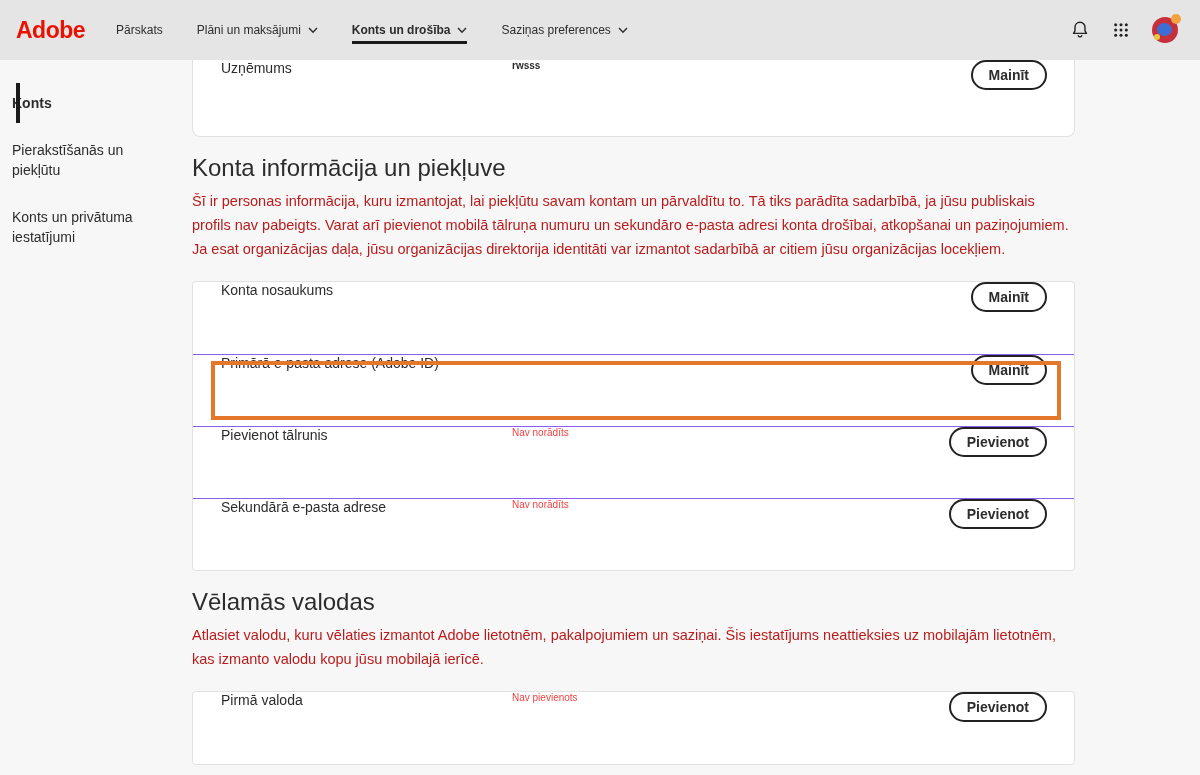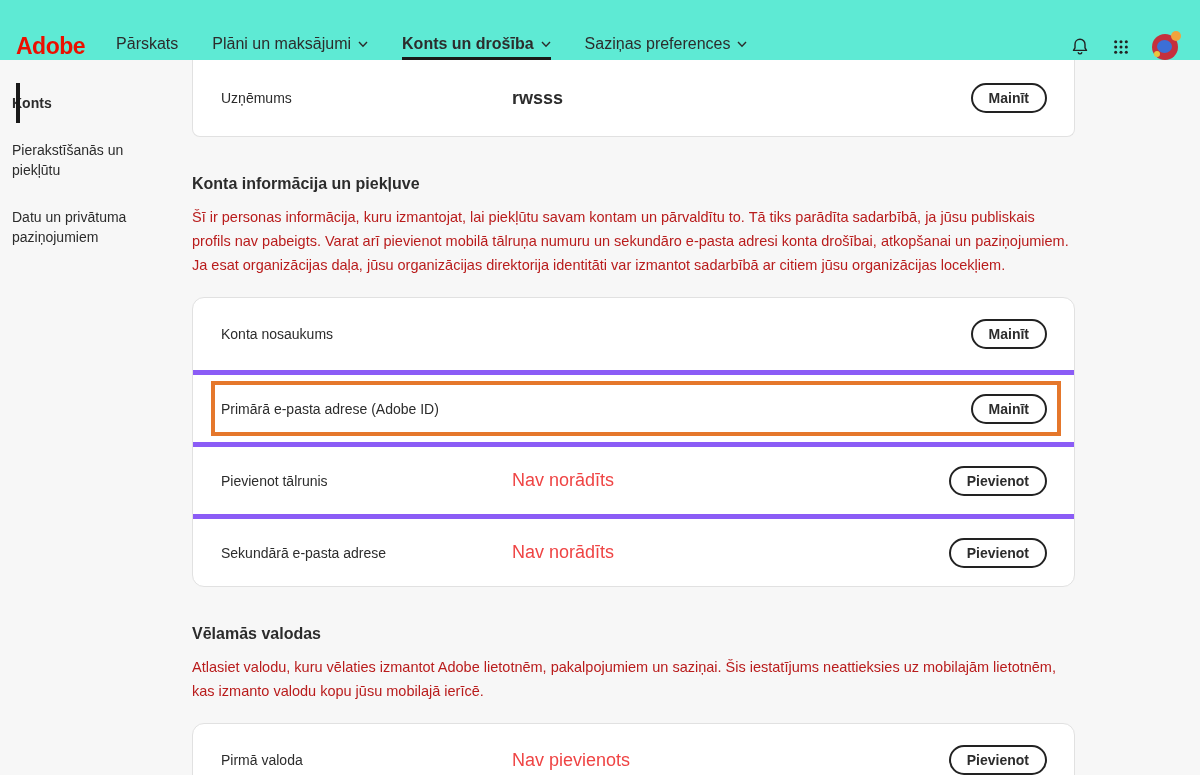--- a/index.html
+++ b/index.html
@@ -1,25 +1,25 @@
 <!DOCTYPE html>
 <html><head>
 <meta charset="utf-8">
 <style>
   * { margin:0; padding:0; box-sizing:border-box; }
   html,body { width:1200px; height:775px; overflow:hidden;
     font-family:"Liberation Sans", sans-serif; color:#2c2c2c; background:#f7f7f7; }
 
   
-  .header { height:60px; background:#5eead4; display:flex; align-items:flex-end; position:relative; }
+  .header { height:60px; background:#e5e5e5; display:flex; align-items:center; position:relative; }
   .logo { display:flex; align-items:center; padding:0 14px 0 16px;
     font-size:23px; font-weight:800; letter-spacing:-0.5px; color:#EB1000; }
   .nav { display:flex; align-items:stretch; }
   .nav-item { display:flex; align-items:center; gap:7px; padding:7px 17px; position:relative;
-    font-size:16px; color:#2c2c2c; cursor:pointer; background:none; border:none;
+    font-size:12px; color:#2c2c2c; cursor:pointer; background:none; border:none;
     font-family:"Liberation Sans", sans-serif; }
   .nav-item.active { font-weight:bold; }
   .nav-item.active::after { content:""; position:absolute; left:17px; right:17px; bottom:0;
     height:3px; background:#1a1a1a; }
   .chev { width:10px; height:7px; display:inline-block; }
   .header-right { margin-left:auto; display:flex; align-items:center; gap:23px; padding-right:22px; }
   .icon-btn { background:none; border:none; cursor:pointer; display:flex; align-items:center; }
   .avatar { width:26px; height:26px; border-radius:50%; background:#c5303c; position:relative; cursor:pointer; }
   .avatar .inner { position:absolute; left:5px; top:6px; width:15px; height:13px; border-radius:50%;
     background:#3c6fd6; color:#fff; font-size:6px; display:flex; align-items:center; justify-content:center; }
@@ -32,31 +32,31 @@
   .layout { display:flex; height:715px; }
   .sidebar { width:192px; flex:none; padding-top:23px; }
   .side-item { position:relative; display:block; width:100%; text-align:left; background:none; border:none;
     padding:10px 20px 10px 12px; font-size:14px; line-height:20px; color:#2c2c2c; cursor:pointer;
     font-family:"Liberation Sans", sans-serif; margin-bottom:7px; }
   .side-item.active { font-weight:bold; }
   .side-item.active::before { content:""; position:absolute; left:16px; top:0; bottom:0;
     width:4px; background:#1a1a1a; }
 
   .main { width:883px; flex:none; }
-  h2.section-title { font-size:16px; line-height:26px; font-weight:bold; margin:34px 0 8px; }
+  h2.section-title { font-size:24px; line-height:26px; font-weight:normal; margin:18px 0 8px; }
   p.section-desc { font-size:14.5px; line-height:24px; color:#b91c1c; margin-bottom:20px; }
 
   
-  .card { background:#fff; border:1px solid #e1e1e1; border-radius:12px; }
+  .card { background:#fff; border:1px solid #e1e1e1; border-radius:4px; }
   .card.clipped-top { border-top:none; border-radius:0 0 8px 8px; }
-  .row { display:flex; align-items:center; height:72px; padding:0 27px 0 28px; position:relative; }
+  .row { display:flex; align-items:flex-start; height:72px; padding:0 27px 0 28px; position:relative; }
   .card.clipped-top .row { height:76px; }
-  .row + .row { border-top:5px solid #8b5cf6; }
+  .row + .row { border-top:1px solid #8b5cf6; }
   .row-label { width:291px; flex:none; font-size:14px; }
-  .row-value { flex:1; font-size:18px; }
+  .row-value { flex:1; font-size:10px; }
   .row-value.bold { font-weight:bold; }
   .row-value.muted { color:#ef4444; }
   .pill-btn { margin-left:auto; flex:none; border:2px solid #222; border-radius:16px; background:#fff;
     padding:5px 16px; font-size:14px; font-weight:bold; color:#2c2c2c; cursor:pointer;
     font-family:"Liberation Sans", sans-serif; }
   .hl-box { position:absolute; left:18px; right:13px; top:6px; bottom:6px;
     border:4px solid #e5772b; pointer-events:none; }
 </style>
 </head>
 <body>
@@ -111,21 +111,21 @@
       <span class="dot-orange"></span>
       <span class="dot-yellow"></span>
     </div>
   </div>
 </header>
 
 <div class="layout">
   <aside class="sidebar">
     <button class="side-item active">Konts</button>
     <button class="side-item">Pierakstīšanās un piekļūtu</button>
-    <button class="side-item">Datu un privātuma paziņojumiem</button>
+    <button class="side-item">Konts un privātuma iestatījumi</button>
   </aside>
 
   <main class="main">
 
     <section class="card clipped-top">
       <div class="row">
         <span class="row-label">Uzņēmums</span>
         <span class="row-value bold">rwsss</span>
         <button class="pill-btn">Mainīt</button>
       </div>

